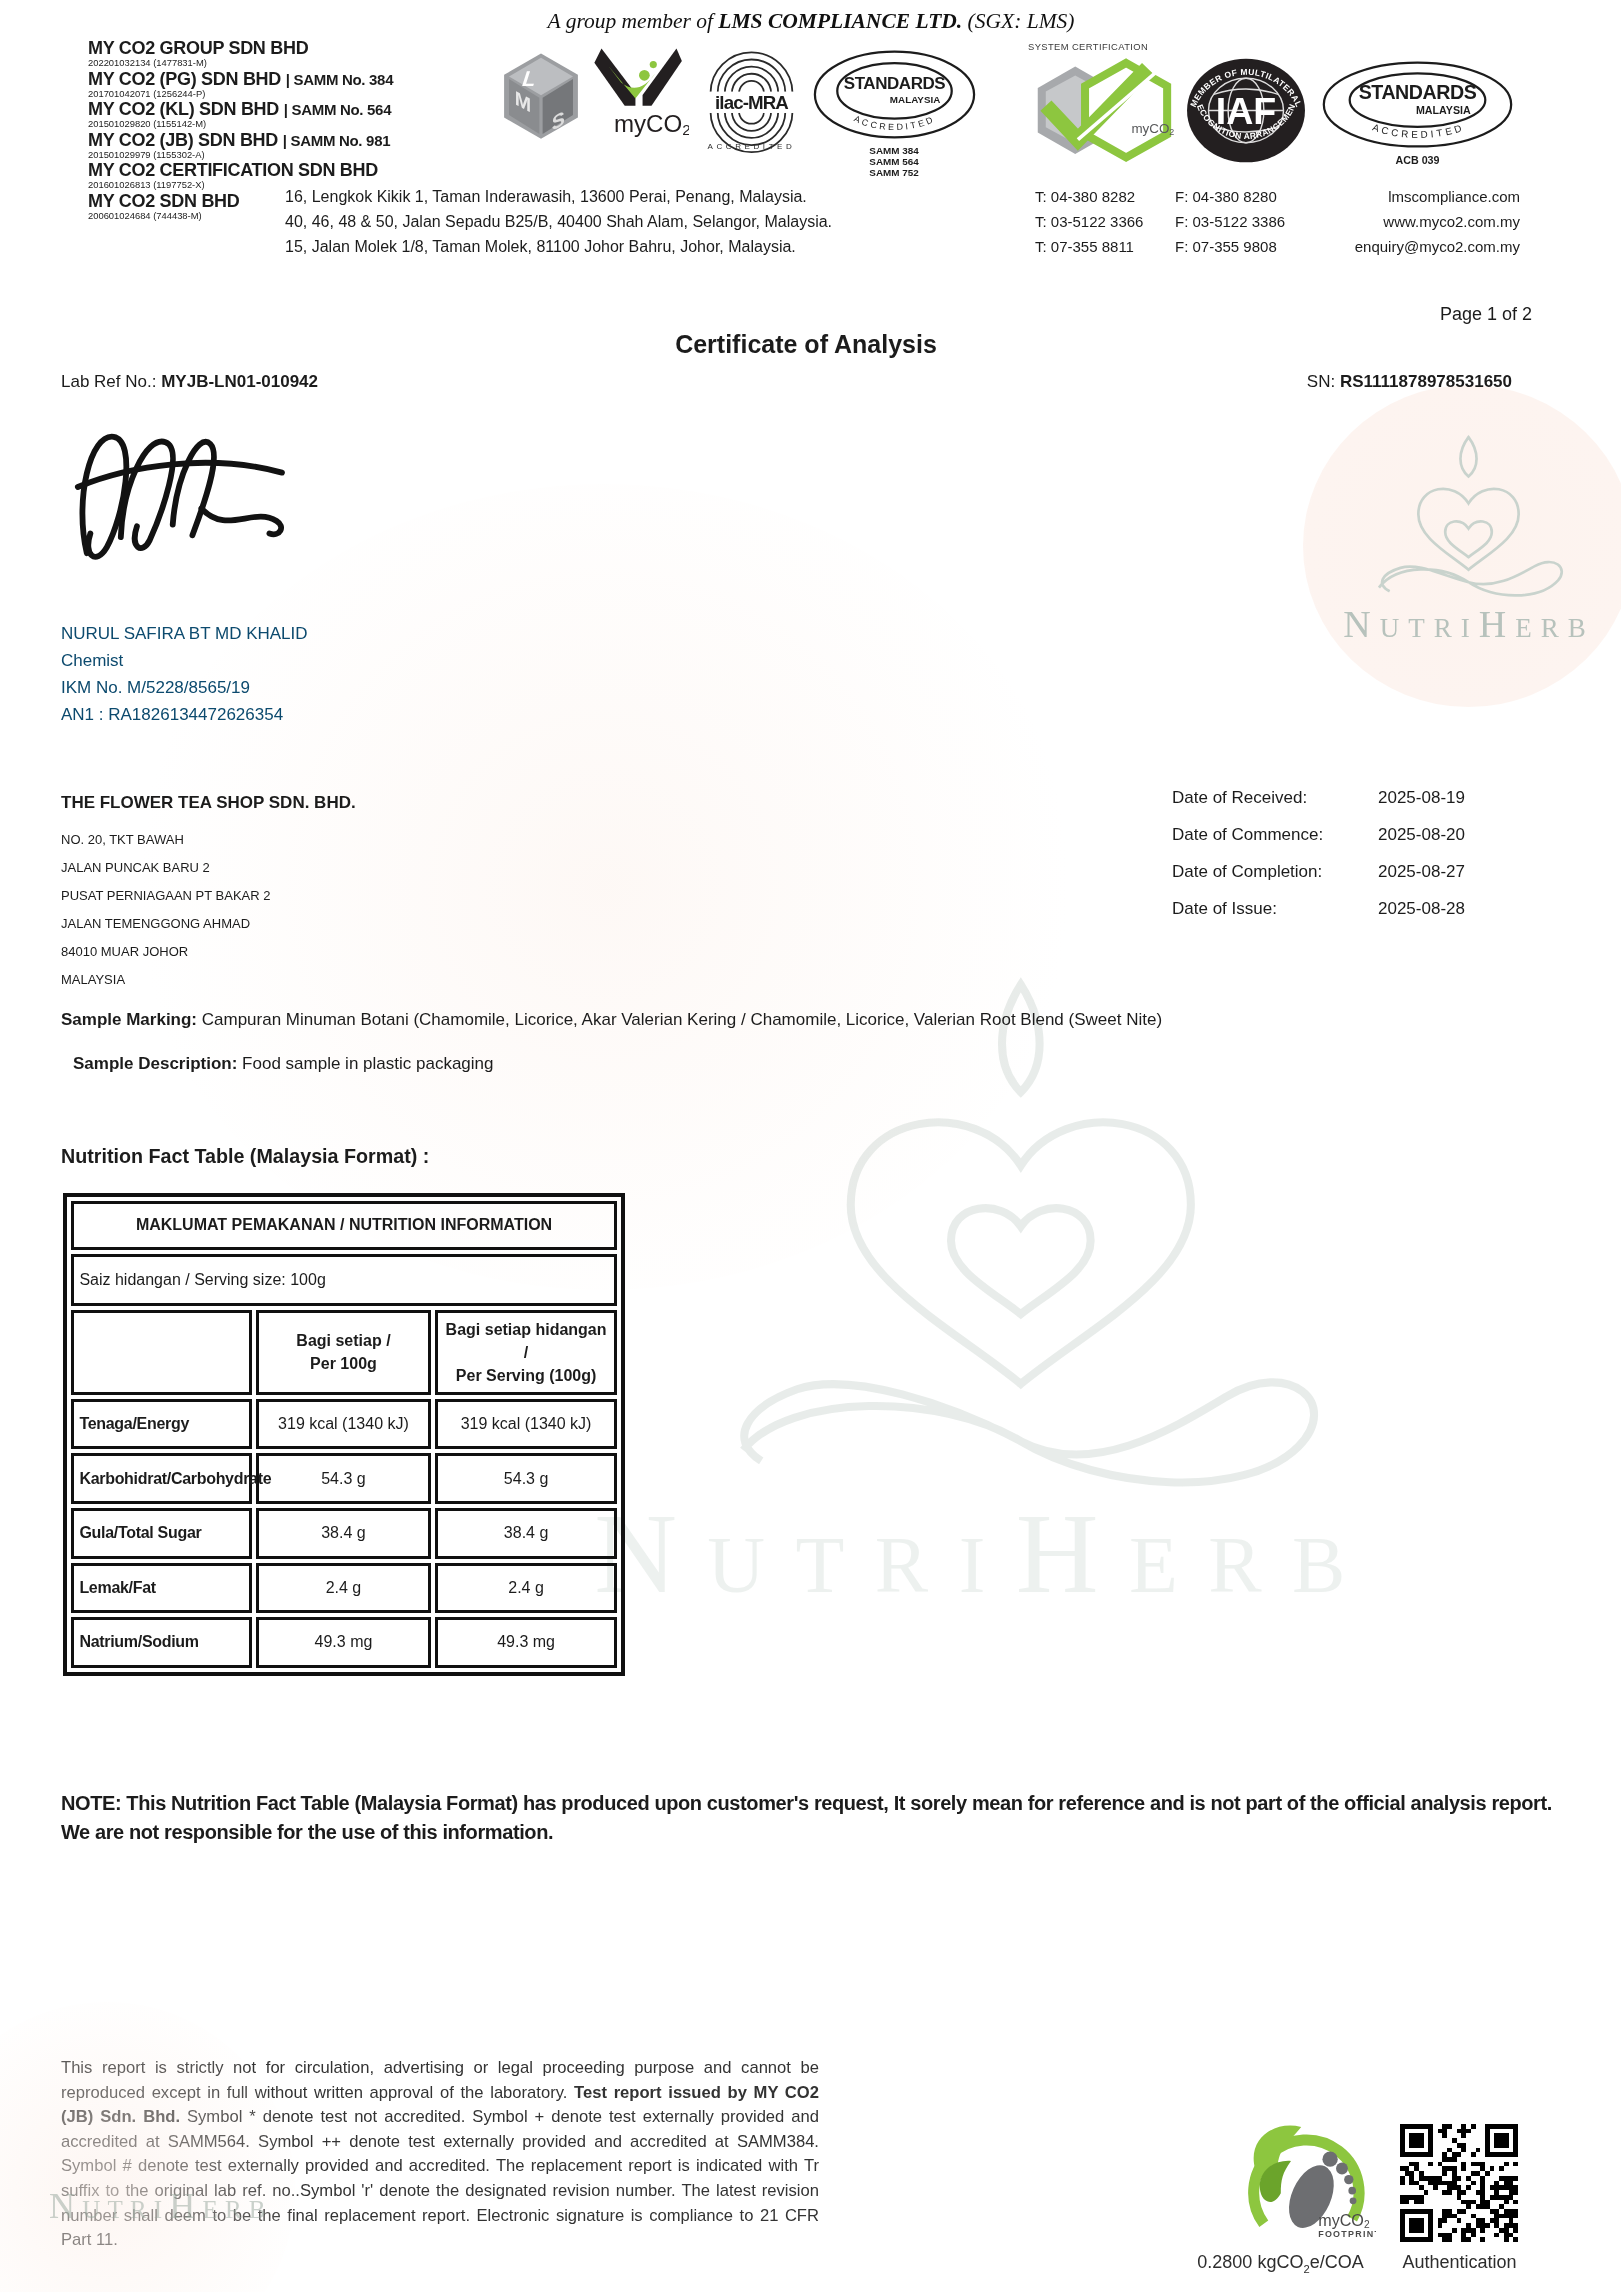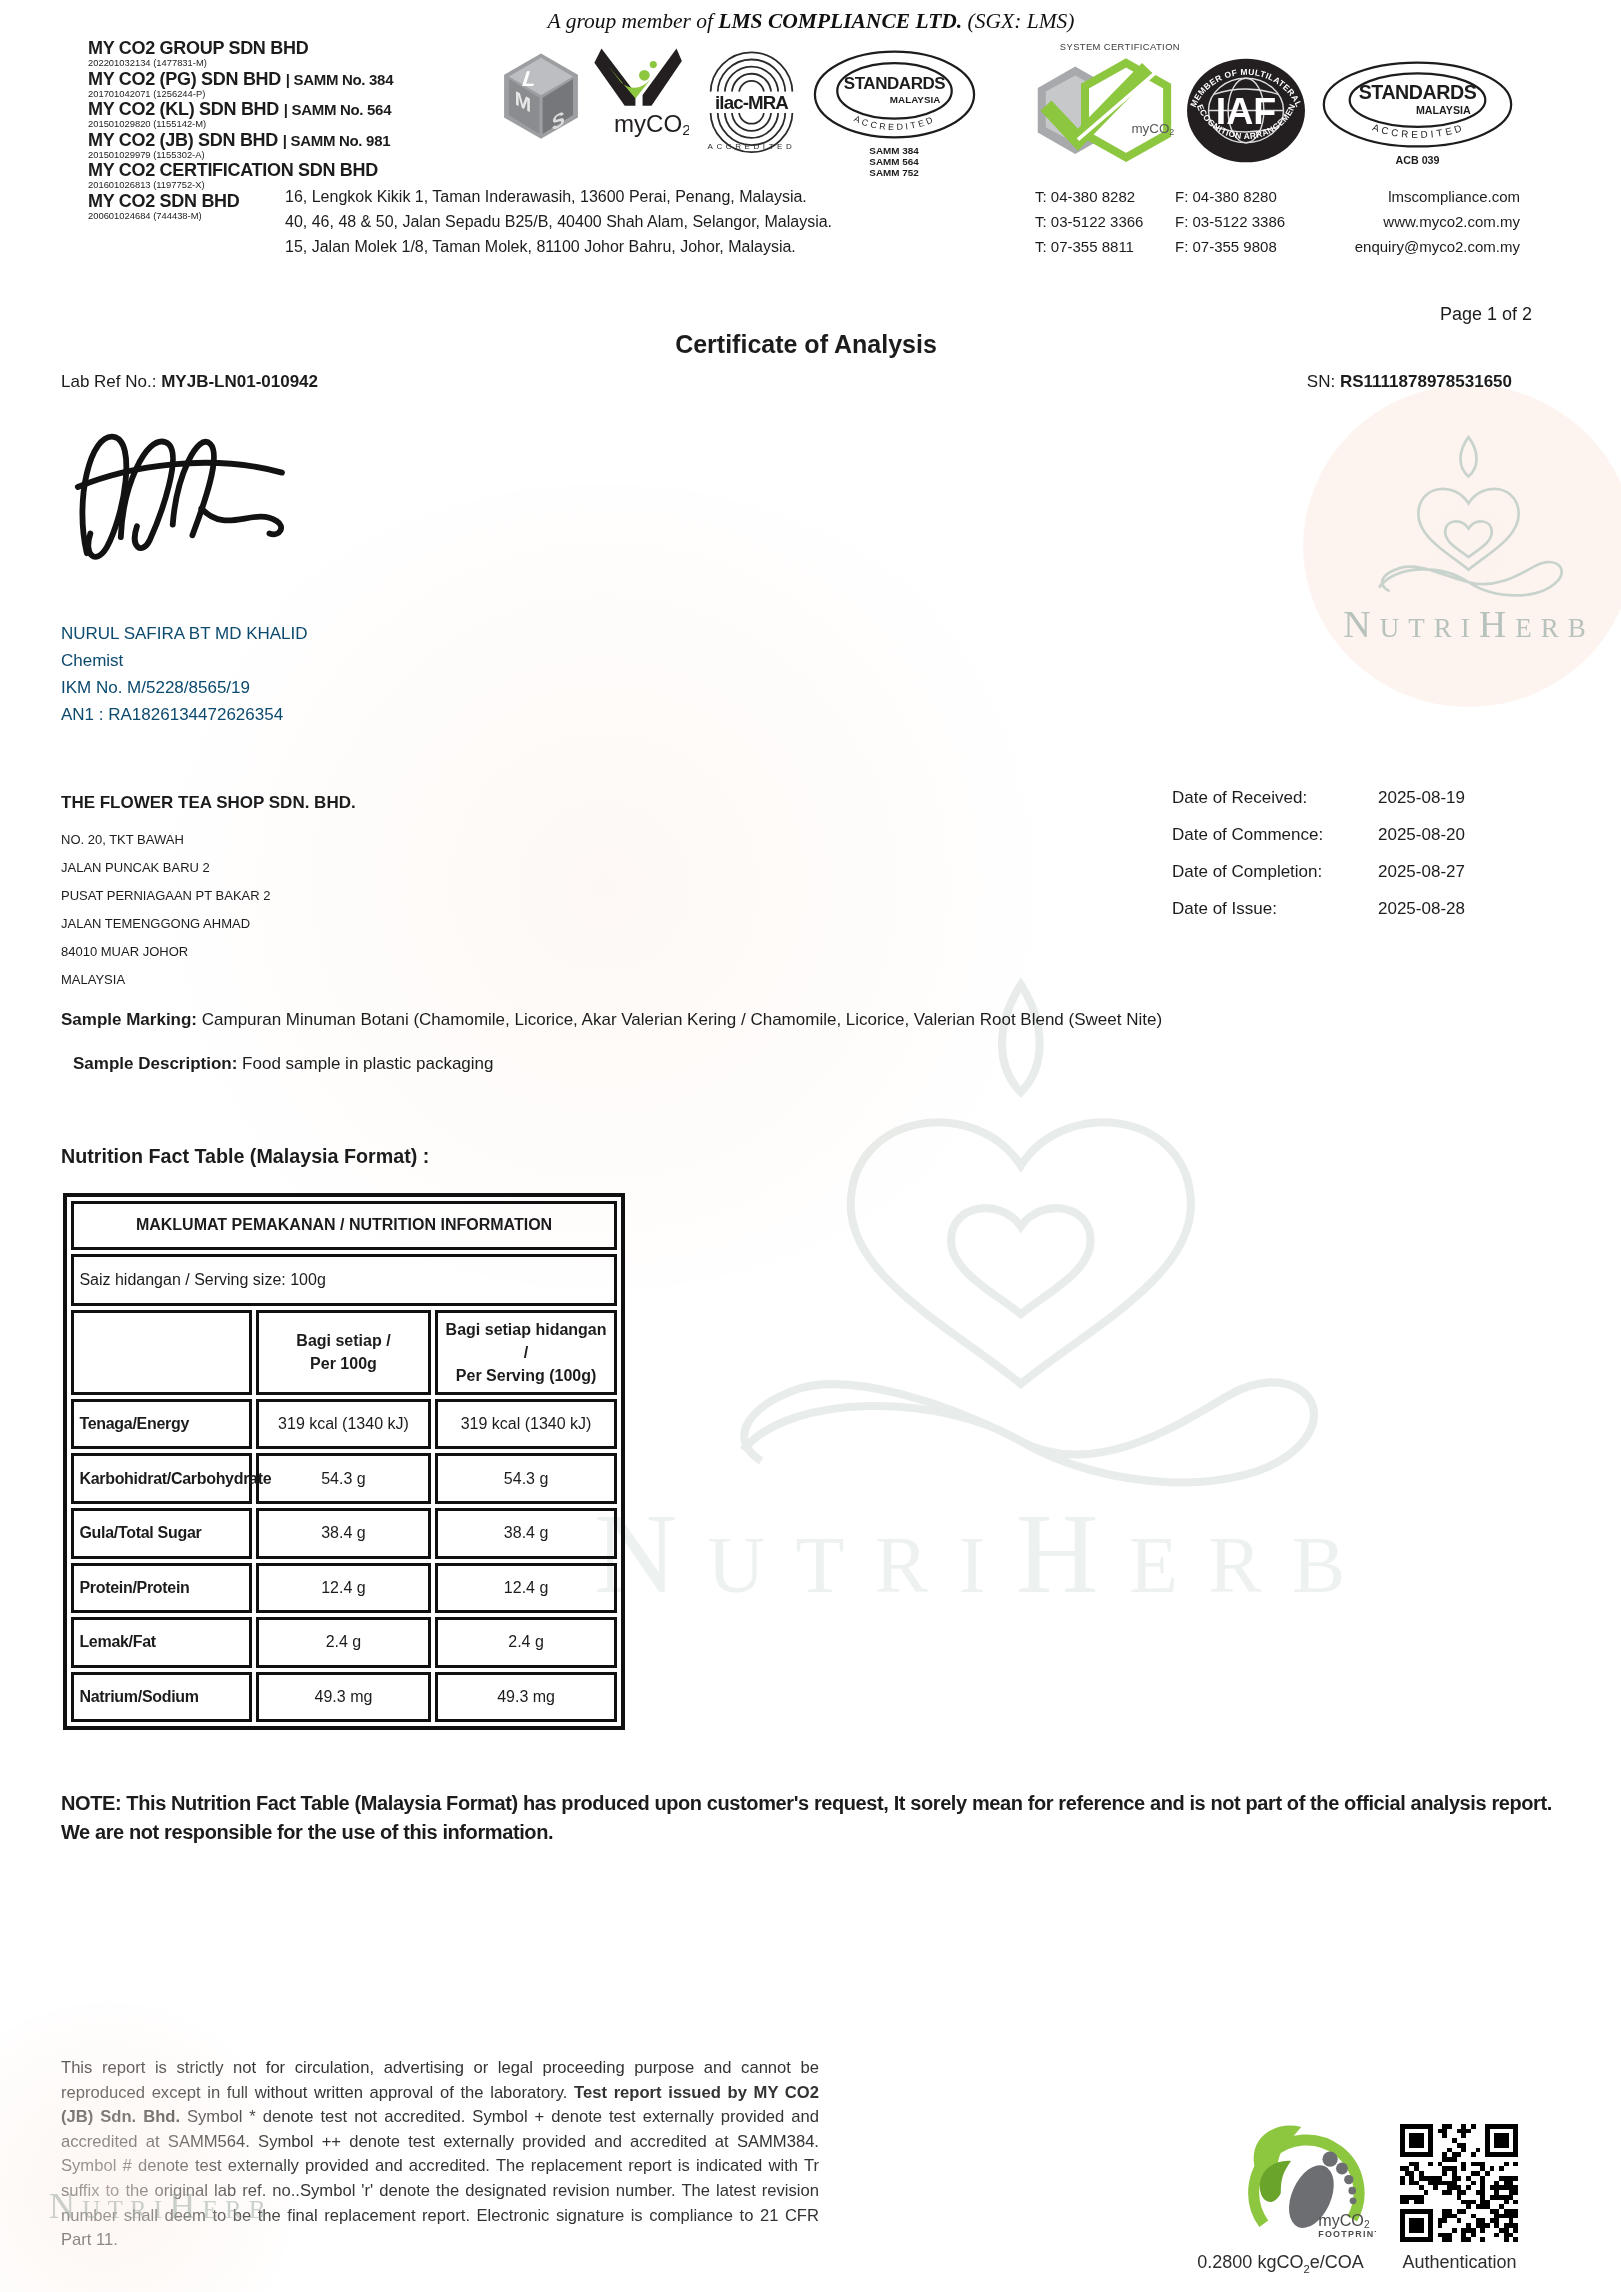--- a/index.html
+++ b/index.html
@@ -166,21 +166,21 @@
         <path id="accL" d="M32,68 A64,34 0 0 0 154,68"></path>
       </defs>
     <text font-size="10" letter-spacing="3" fill="#1c1c1c"><textPath href="#accL" startOffset="50%" text-anchor="middle">ACCREDITED</textPath></text>
   </svg>
   <div class="abs samm-lines" style="left:842px;top:145px;width:104px;">
     <div>SAMM 384</div>
     <div>SAMM 564</div>
     <div>SAMM 752</div>
   </div>
 
-  <div class="abs syscert-label" style="left:1028px;top:41px;width:152px;text-align:right;">SYSTEM CERTIFICATION</div>
+  <div class="abs syscert-label" style="left:1028px;top:41px;width:152px;text-align:left;">SYSTEM CERTIFICATION</div>
   <svg class="abs" style="left:1026px;top:54px;z-index:1" width="152" height="116" viewBox="0 0 170 130">
     <polygon points="55,14 97,38 97,88 55,112 13,88 13,38" fill="#a7a9ac"></polygon>
     <polygon points="55,24 88,42 88,82 55,100 22,82 22,42" fill="#c6c8ca"></polygon>
     <polygon points="112,10 158,36 158,90 112,116 66,90 66,36" fill="#ffffff" stroke="#8dc63f" stroke-width="9"></polygon>
     <path d="M28,64 L58,96 L130,22" fill="none" stroke="#8dc63f" stroke-width="17" stroke-linecap="square"></path>
     <path d="M58,96 L146,20" fill="none" stroke="#ffffff" stroke-width="4"></path>
     <text x="118" y="88" font-size="15" fill="#58595b">
       <tspan>myCO</tspan><tspan baseline-shift="-18%" font-size="10">2</tspan>
     </text>
   </svg>
@@ -320,25 +320,20 @@
       <td class="t-lbl">Karbohidrat/Carbohydrate</td>
       <td class="t-val">54.3 g</td>
       <td class="t-val">54.3 g</td>
     </tr>
     <tr>
       <td class="t-lbl">Gula/Total Sugar</td>
       <td class="t-val">38.4 g</td>
       <td class="t-val">38.4 g</td>
     </tr>
     <tr>
-      <td class="t-lbl">Protein/Protein</td>
-      <td class="t-val">12.4 g</td>
-      <td class="t-val">12.4 g</td>
-    </tr>
-    <tr>
       <td class="t-lbl">Lemak/Fat</td>
       <td class="t-val">2.4 g</td>
       <td class="t-val">2.4 g</td>
     </tr>
     <tr>
       <td class="t-lbl">Natrium/Sodium</td>
       <td class="t-val">49.3 mg</td>
       <td class="t-val">49.3 mg</td>
     </tr>
   </tbody>

